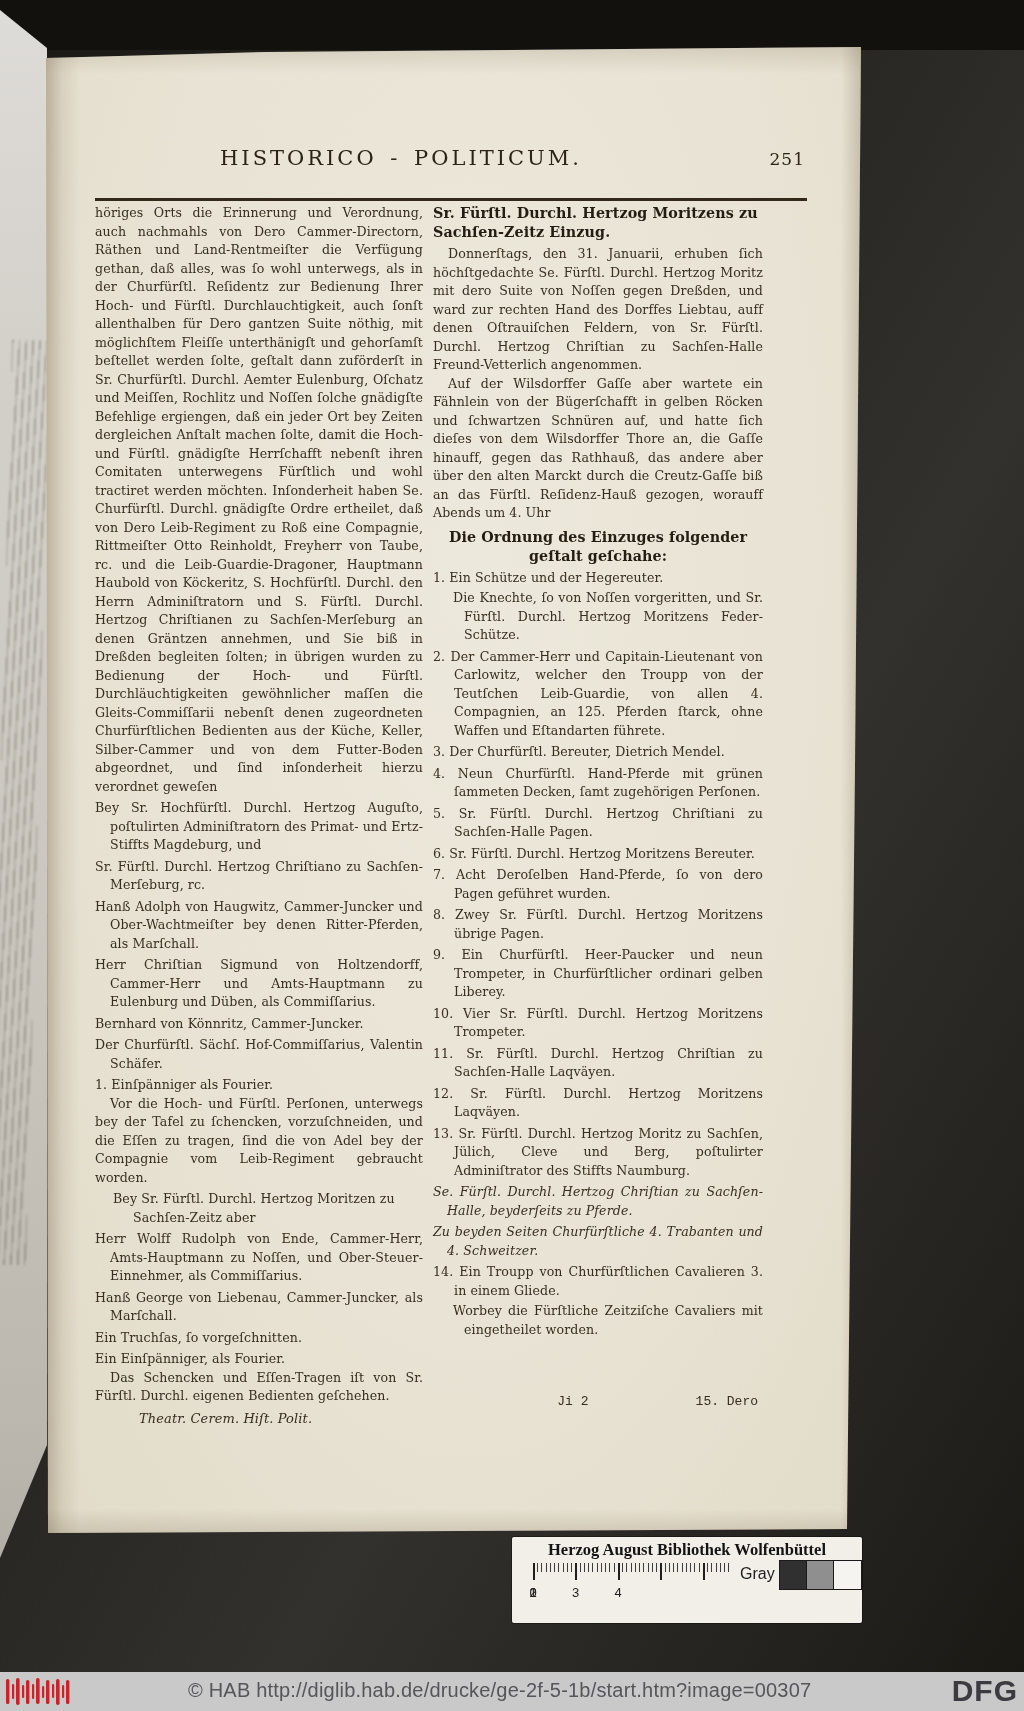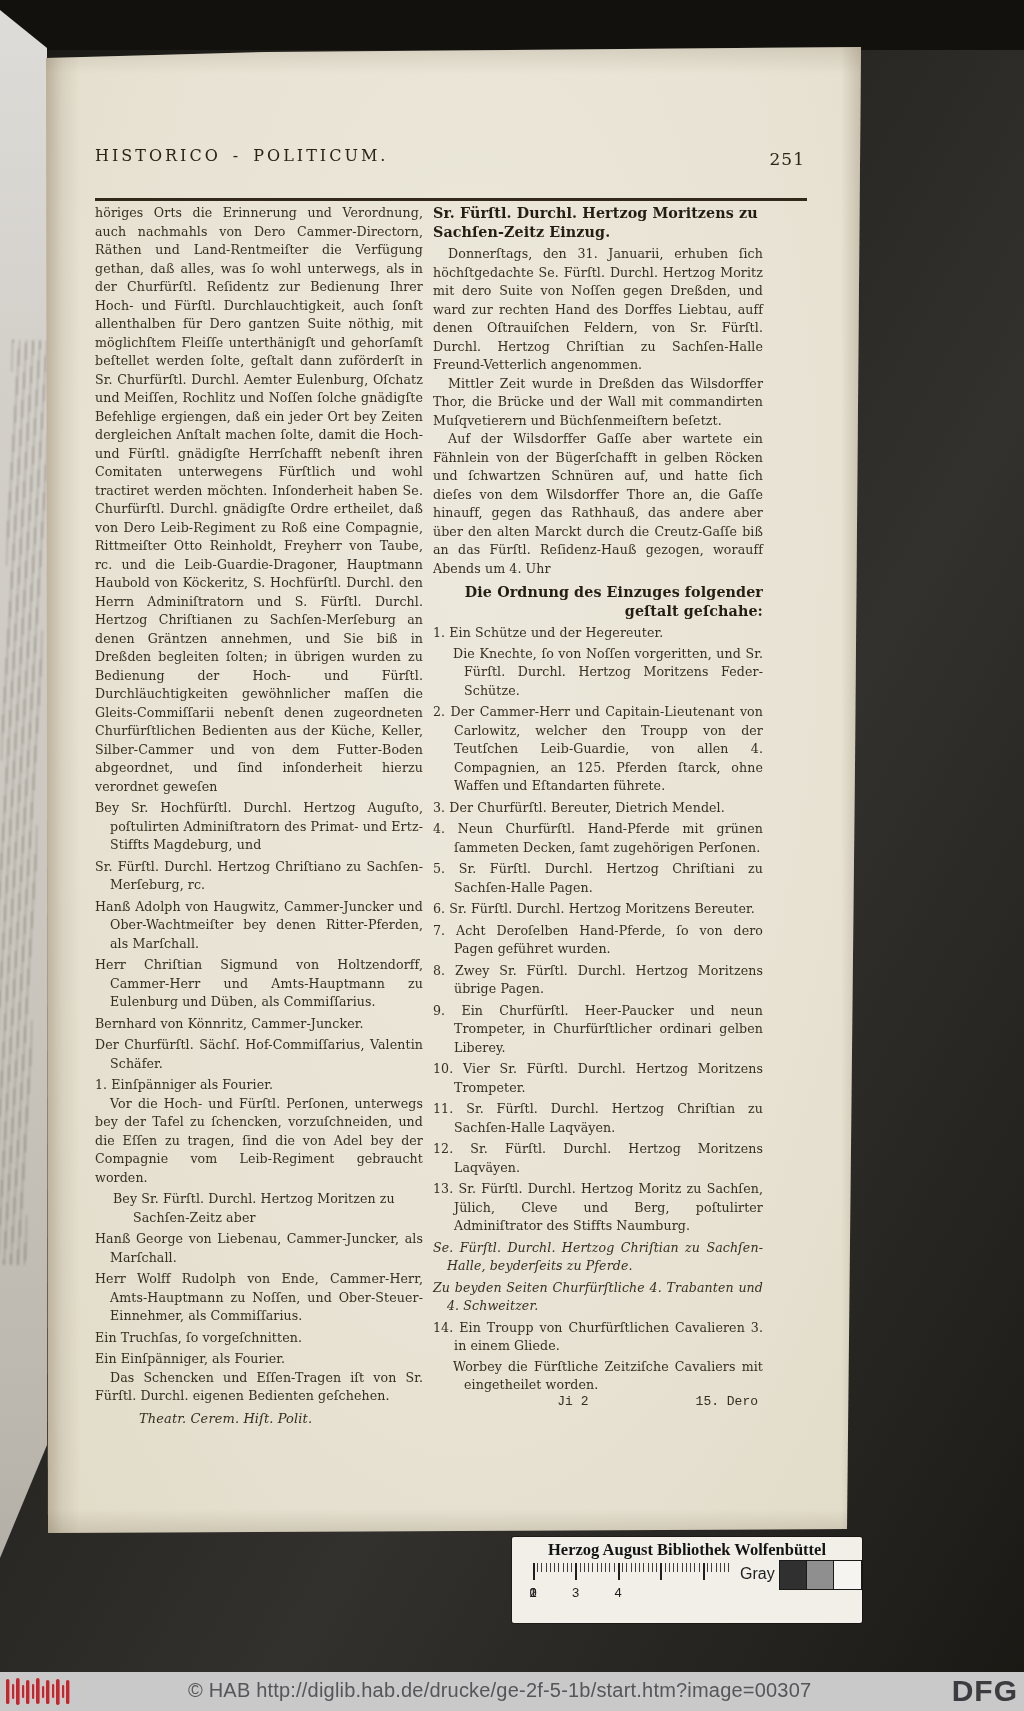--- a/index.html
+++ b/index.html
@@ -32,22 +32,22 @@
       linear-gradient(270deg,rgba(108,90,64,.28) 0px,rgba(108,90,64,0) 22px),
       linear-gradient(180deg,rgba(116,100,78,.18) 0px,rgba(116,100,78,0) 28px),
       linear-gradient(0deg,rgba(108,92,66,.20) 0px,rgba(108,92,66,0) 26px),
       radial-gradient(ellipse at 52% 34%,#ece8db 0%,#e8e3d4 55%,#e1dbc8 100%);
     color:#372f20;
   }
 
   
   .running-head{position:absolute;left:49px;top:100px;width:712px;height:30px;}
   .rh-title{
-    position:absolute;left:0;right:100px;
-    font-size:16px;letter-spacing:3px;word-spacing:4px;color:#2b2416;
+    position:absolute;left:0;right:100px;text-align:center;
+    font-size:21px;letter-spacing:3px;word-spacing:4px;color:#2b2416;
   }
   .rh-page{position:absolute;right:2px;top:3px;font-size:17px;letter-spacing:1px;color:#2b2416;}
   .head-rule{position:absolute;left:49px;top:152px;width:712px;height:3px;background:#32291a;}
 
   
   .col{
     position:absolute;top:158px;font-size:12.6px;line-height:18.5px;
     letter-spacing:.1px;color:#362e1f;
   }
   .col-left{left:49px;width:328px;}
@@ -58,21 +58,21 @@
   }
   .p-body{margin:0;text-align:justify;}
   .p-ind{margin:0;text-align:justify;text-indent:15px;}
   .p-hang{margin:3px 0 0;text-align:justify;padding-left:15px;text-indent:-15px;}
   .p-ind2{margin:3px 0 0;padding-left:38px;text-indent:-20px;}
   .p-cite{margin:4px 0 0;padding-left:44px;font-style:italic;font-size:13px;}
   .p-num{margin:3px 0 0;text-align:justify;padding-left:21px;text-indent:-21px;}
   .p-sub{margin:2px 0 0;text-align:justify;padding-left:31px;text-indent:-11px;}
   .p-hangR{margin:3px 0 0;text-align:justify;padding-left:14px;text-indent:-14px;font-style:italic;}
   .p-subhead{
-    font-weight:bold;text-align:right;font-size:14.3px;line-height:19px;
+    font-weight:bold;text-align:center;font-size:14.3px;line-height:19px;
     margin:5px 0 3px;padding:0;text-indent:0;color:#241e12;
   }
 
   
   .sig-row{position:absolute;left:387px;top:1348px;width:327px;height:20px;font-size:13px;color:#362e1f;font-family:Liberation Mono, monospace;}
   .sig-mark{position:absolute;left:38%;}
   .catchword{position:absolute;right:2px;}
 
   
   .plate{
@@ -142,33 +142,32 @@
         <p class="p-body">höriges Orts die Erinnerung und Verordnung, auch nachmahls von Dero Cammer-Directorn, Räthen und Land-Rentmeiſter die Verfügung gethan, daß alles, was ſo wohl unterwegs, als in der Churfürſtl. Reſidentz zur Bedienung Ihrer Hoch- und Fürſtl. Durchlauchtigkeit, auch ſonſt allenthalben für Dero gantzen Suite nöthig, mit möglichſtem Fleiſſe unterthänigſt und gehorſamſt beſtellet werden ſolte, geſtalt dann zuförderſt in Sr. Churfürſtl. Durchl. Aemter Eulenburg, Oſchatz und Meiſſen, Rochlitz und Noſſen ſolche gnädigſte Befehlige ergiengen, daß ein jeder Ort bey Zeiten dergleichen Anſtalt machen ſolte, damit die Hoch- und Fürſtl. gnädigſte Herrſchafft nebenſt ihren Comitaten unterwegens Fürſtlich und wohl tractiret werden möchten. Inſonderheit haben Se. Churfürſtl. Durchl. gnädigſte Ordre ertheilet, daß von Dero Leib-Regiment zu Roß eine Compagnie, Rittmeiſter Otto Reinholdt, Freyherr von Taube, rc. und die Leib-Guardie-Dragoner, Hauptmann Haubold von Köckeritz, S. Hochfürſtl. Durchl. den Herrn Adminiſtratorn und S. Fürſtl. Durchl. Hertzog Chriſtianen zu Sachſen-Merſeburg an denen Gräntzen annehmen, und Sie biß in Dreßden begleiten ſolten; in übrigen wurden zu Bedienung der Hoch- und Fürſtl. Durchläuchtigkeiten gewöhnlicher maſſen die Gleits-Commiſſarii nebenſt denen zugeordneten Churfürſtlichen Bedienten aus der Küche, Keller, Silber-Cammer und von dem Futter-Boden abgeordnet, und ſind inſonderheit hierzu verordnet geweſen</p>
         <p class="p-hang">Bey Sr. Hochfürſtl. Durchl. Hertzog Auguſto, poſtulirten Adminiſtratorn des Primat- und Ertz-Stiffts Magdeburg, und</p>
         <p class="p-hang">Sr. Fürſtl. Durchl. Hertzog Chriſtiano zu Sachſen-Merſeburg, rc.</p>
         <p class="p-hang">Hanß Adolph von Haugwitz, Cammer-Juncker und Ober-Wachtmeiſter bey denen Ritter-Pferden, als Marſchall.</p>
         <p class="p-hang">Herr Chriſtian Sigmund von Holtzendorff, Cammer-Herr und Amts-Hauptmann zu Eulenburg und Düben, als Commiſſarius.</p>
         <p class="p-hang">Bernhard von Könnritz, Cammer-Juncker.</p>
         <p class="p-hang">Der Churfürſtl. Sächſ. Hof-Commiſſarius, Valentin Schäfer.</p>
         <p class="p-hang">1. Einſpänniger als Fourier.</p>
         <p class="p-ind">Vor die Hoch- und Fürſtl. Perſonen, unterwegs bey der Tafel zu ſchencken, vorzuſchneiden, und die Eſſen zu tragen, ſind die von Adel bey der Compagnie vom Leib-Regiment gebraucht worden.</p>
         <p class="p-ind2">Bey Sr. Fürſtl. Durchl. Hertzog Moritzen zu Sachſen-Zeitz aber</p>
+        <p class="p-hang">Herr Wolff Rudolph von Ende, Cammer-Herr, Amts-Hauptmann zu Noſſen, und Ober-Steuer-Einnehmer, als Commiſſarius.</p>
         <p class="p-hang">Hanß George von Liebenau, Cammer-Juncker, als Marſchall.</p>
-        <p class="p-hang">Herr Wolff Rudolph von Ende, Cammer-Herr, Amts-Hauptmann zu Noſſen, und Ober-Steuer-Einnehmer, als Commiſſarius.</p>
         <p class="p-hang">Ein Truchſas, ſo vorgeſchnitten.</p>
         <p class="p-hang">Ein Einſpänniger, als Fourier.</p>
         <p class="p-ind">Das Schencken und Eſſen-Tragen iſt von Sr. Fürſtl. Durchl. eigenen Bedienten geſchehen.</p>
         <p class="p-cite">Theatr. Cerem. Hiſt. Polit.</p>
       </div>
 
     <div class="col col-right">
       <div class="col-heading">Sr. Fürſtl. Durchl. Hertzog Moritzens zu Sachſen-Zeitz Einzug.</div>
       <div>
           <p class="p-ind">Donnerſtags, den 31. Januarii, erhuben ſich höchſtgedachte Se. Fürſtl. Durchl. Hertzog Moritz mit dero Suite von Noſſen gegen Dreßden, und ward zur rechten Hand des Dorffes Liebtau, auff denen Oſtrauiſchen Feldern, von Sr. Fürſtl. Durchl. Hertzog Chriſtian zu Sachſen-Halle Freund-Vetterlich angenommen.</p>
-          <p class="p-ind">Mittler Zeit wurde in Dreßden das Wilsdorffer Thor, die Brücke und der Wall mit commandirten Muſqvetierern und Büchſenmeiſtern beſetzt.</p>
           <p class="p-ind">Auf der Wilsdorffer Gaſſe aber wartete ein Fähnlein von der Bügerſchafft in gelben Röcken und ſchwartzen Schnüren auf, und hatte ſich dieſes von dem Wilsdorffer Thore an, die Gaſſe hinauff, gegen das Rathhauß, das andere aber über den alten Marckt durch die Creutz-Gaſſe biß an das Fürſtl. Reſidenz-Hauß gezogen, worauff Abends um 4. Uhr</p>
           <p class="p-subhead">Die Ordnung des Einzuges folgender geſtalt geſchahe:</p>
           <p class="p-num">1. Ein Schütze und der Hegereuter.</p>
           <p class="p-sub">Die Knechte, ſo von Noſſen vorgeritten, und Sr. Fürſtl. Durchl. Hertzog Moritzens Feder-Schütze.</p>
           <p class="p-num">2. Der Cammer-Herr und Capitain-Lieutenant von Carlowitz, welcher den Troupp von der Teutſchen Leib-Guardie, von allen 4. Compagnien, an 125. Pferden ſtarck, ohne Waffen und Eſtandarten führete.</p>
           <p class="p-num">3. Der Churfürſtl. Bereuter, Dietrich Mendel.</p>
           <p class="p-num">4. Neun Churfürſtl. Hand-Pferde mit grünen ſammeten Decken, ſamt zugehörigen Perſonen.</p>
           <p class="p-num">5. Sr. Fürſtl. Durchl. Hertzog Chriſtiani zu Sachſen-Halle Pagen.</p>
           <p class="p-num">6. Sr. Fürſtl. Durchl. Hertzog Moritzens Bereuter.</p>
           <p class="p-num">7. Acht Deroſelben Hand-Pferde, ſo von dero Pagen geführet wurden.</p>

